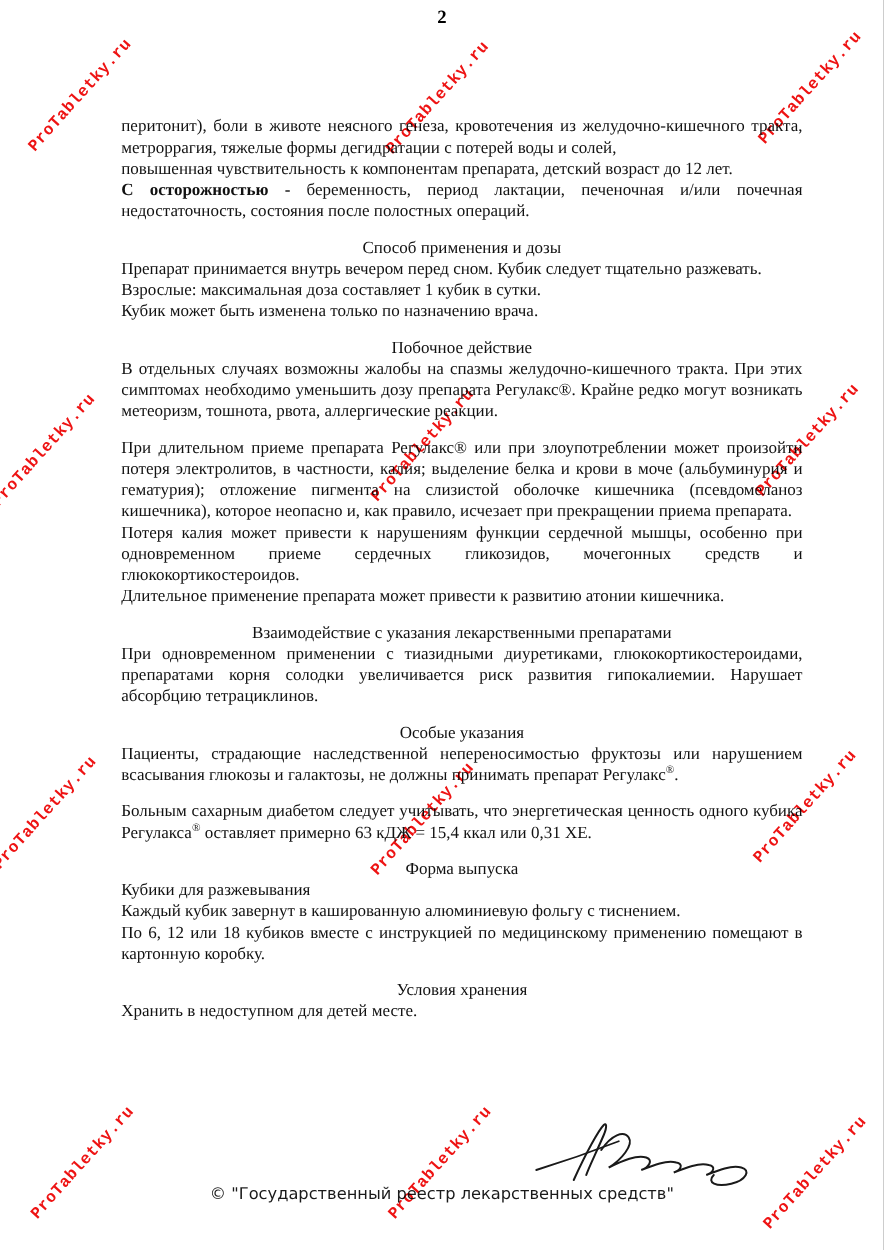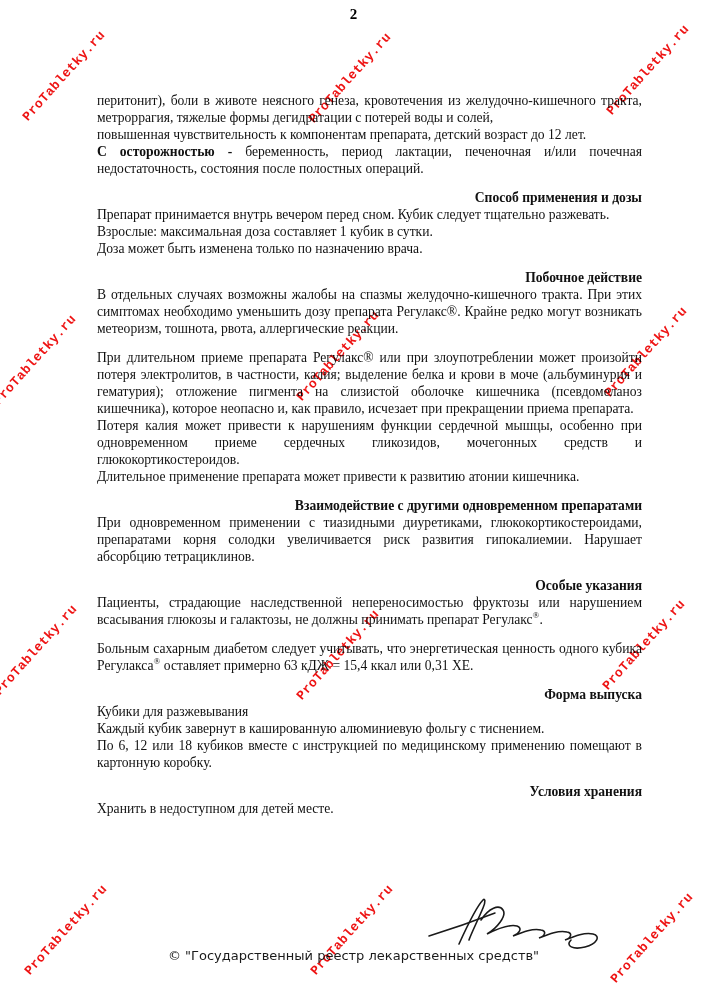--- a/index.html
+++ b/index.html
@@ -9,21 +9,21 @@
     font-family:"Liberation Serif", serif; color:#111;
   }
   .pageno {
     position:absolute; top:6px; left:0; right:0;
     text-align:center; font-weight:bold; font-size:15px; color:#000;
   }
   .doc {
     position:absolute; left:97px; top:92px; width:545px;
     font-size:13.6px; line-height:17px; text-align:justify;
   }
-  .heading { font-weight:bold; margin-top:12px; text-align:right; }
+  .heading { font-weight:normal; margin-top:12px; text-align:center; }
   p.para { margin:0; }
   p.para.gap { margin-top:12px; }
   .doc sup { font-size:9px; line-height:0; }
   .wm-layer {
     position:absolute; inset:0; pointer-events:none;
     mix-blend-mode:multiply; z-index:5;
   }
   .wm {
     position:absolute;
     transform:translate(-50%,-50%) rotate(-48deg);
@@ -43,27 +43,27 @@
 <div class="page">
 
   <div class="pageno">2</div>
 
   <div class="doc">
       <p class="para"><span>перитонит), боли в животе неясного генеза, кровотечения из желудочно-кишечного тракта, метроррагия, тяжелые формы дегидратации с потерей воды и солей,</span><br><span>повышенная чувствительность к компонентам препарата, детский возраст до 12 лет.</span></p>
       <p class="para"><b>С осторожностью - </b><span>беременность, период лактации, печеночная и/или почечная недостаточность, состояния после полостных операций.</span></p>
       <div class="heading">Способ применения и дозы</div>
       <p class="para"><span>Препарат принимается внутрь вечером перед сном. Кубик следует тщательно разжевать.</span></p>
       <p class="para"><span>Взрослые: максимальная доза составляет 1 кубик в сутки.</span></p>
-      <p class="para"><span>Доза может быть изменена только по назначению врача.</span></p>
+      <p class="para"><span>Кубик может быть изменена только по назначению врача.</span></p>
       <div class="heading">Побочное действие</div>
       <p class="para"><span>В отдельных случаях возможны жалобы на спазмы желудочно-кишечного тракта. При этих симптомах необходимо уменьшить дозу препарата Регулакс®. Крайне редко могут возникать метеоризм, тошнота, рвота, аллергические реакции.</span></p>
       <p class="para gap"><span>При длительном приеме препарата Регулакс® или при злоупотреблении может произойти потеря электролитов, в частности, калия; выделение белка и крови в моче (альбуминурия и гематурия); отложение пигмента на слизистой оболочке кишечника (псевдомеланоз кишечника), которое неопасно и, как правило, исчезает при прекращении приема препарата.</span></p>
       <p class="para"><span>Потеря калия может привести к нарушениям функции сердечной мышцы, особенно при одновременном приеме сердечных гликозидов, мочегонных средств и глюкокортикостероидов.</span></p>
       <p class="para"><span>Длительное применение препарата может привести к развитию атонии кишечника.</span></p>
-      <div class="heading">Взаимодействие с другими одновременном препаратами</div>
+      <div class="heading">Взаимодействие с указания лекарственными препаратами</div>
       <p class="para"><span>При одновременном применении с тиазидными диуретиками, глюкокортикостероидами, препаратами корня солодки увеличивается риск развития гипокалиемии. Нарушает абсорбцию тетрациклинов.</span></p>
       <div class="heading">Особые указания</div>
       <p class="para"><span>Пациенты, страдающие наследственной непереносимостью фруктозы или нарушением всасывания глюкозы и галактозы, не должны принимать препарат Регулакс</span><sup>®</sup><span>.</span></p>
       <p class="para gap"><span>Больным сахарным диабетом следует учитывать, что энергетическая ценность одного кубика  Регулакса</span><sup>®</sup><span> оставляет примерно 63 кДЖ = 15,4 ккал или 0,31 ХЕ.</span></p>
       <div class="heading">Форма выпуска</div>
       <p class="para"><span>Кубики для разжевывания</span></p>
       <p class="para"><span>Каждый кубик завернут в кашированную алюминиевую фольгу с тиснением.</span></p>
       <p class="para"><span>По 6, 12 или 18 кубиков вместе с инструкцией по медицинскому применению помещают в картонную коробку.</span></p>
       <div class="heading">Условия хранения</div>
       <p class="para"><span>Хранить в недоступном для детей месте.</span></p>

